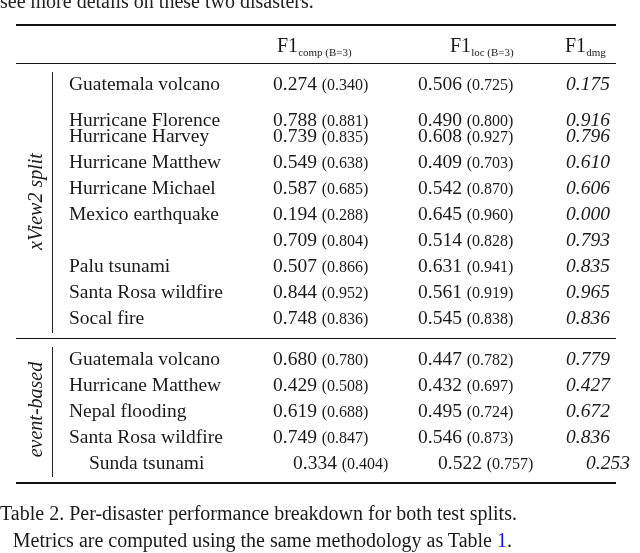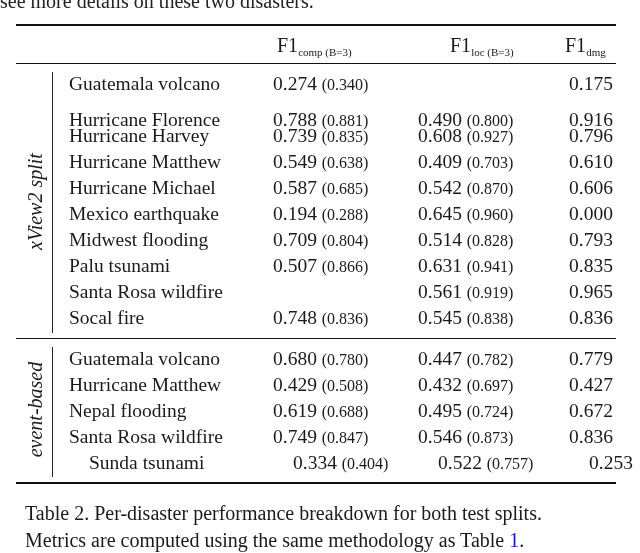--- a/index.html
+++ b/index.html
@@ -17,31 +17,31 @@
   .vline { position:absolute; left:52px; width:1px; background:#222; }
 
   .hdr { position:absolute; top:31px; font-size:20px; line-height:28px; white-space:nowrap; }
   .hdr sub { font-size:11px; vertical-align:-4px; }
 
   .row { position:absolute; left:0; width:531px; height:26px; font-size:19.5px; line-height:26px; white-space:nowrap; }
   .cell { position:absolute; top:0; }
   .name { left:69px; }
   .c1 { left:273px; }
   .c2 { left:418px; }
-  .c3 { left:566px; text-align:center; width:50px; }
+  .c3 { left:566px; text-align:left; width:50px;font-style:italic; }
   .paren { font-size:16px; }
 
   .group-label {
     position:absolute; font-style:italic; font-size:20px; white-space:nowrap;
     transform:rotate(-90deg); transform-origin:center center;
   }
 
   .caption {
-    position:absolute; left:0; width:512px; text-align:left;
-    font-size:20px; line-height:27px; white-space:nowrap;padding-left:25px;
+    position:absolute; left:0; width:512px; text-align:right;
+    font-size:20px; line-height:27px; white-space:nowrap;
   }
   .link { color:#1010ee; }
 </style>
 </head>
 <body>
 
 <div class="clipped-line">see more details on these two disasters.</div>
 
 <div>
   <div class="rule thick" style="top:24px;"></div>
@@ -54,20 +54,21 @@
 
   <div class="rule thin" style="top:63px;"></div>
 
   <div>
     <div class="vline" style="top:72px; height:261px;"></div>
     <div class="group-label" style="left:-30px; top:190px; width:130px; text-align:center;">xView2 split</div>
 
     <div class="row" style="top:71px;">
       <span class="cell name">Guatemala volcano</span>
       <span class="cell c1"><span>0.274</span> <span class="paren">(0.340)</span></span>
+      <span class="cell c2"><span>0.506</span> <span class="paren">(0.725)</span></span>
       <span class="cell c3">0.175</span>
     </div>
     <div class="row" style="top:107px;">
       <span class="cell name">Hurricane Florence</span>
       <span class="cell c1"><span>0.788</span> <span class="paren">(0.881)</span></span>
       <span class="cell c2"><span>0.490</span> <span class="paren">(0.800)</span></span>
       <span class="cell c3">0.916</span>
     </div>
     <div class="row" style="top:123px;">
       <span class="cell name">Hurricane Harvey</span>
@@ -87,33 +88,33 @@
       <span class="cell c2"><span>0.542</span> <span class="paren">(0.870)</span></span>
       <span class="cell c3">0.606</span>
     </div>
     <div class="row" style="top:201px;">
       <span class="cell name">Mexico earthquake</span>
       <span class="cell c1"><span>0.194</span> <span class="paren">(0.288)</span></span>
       <span class="cell c2"><span>0.645</span> <span class="paren">(0.960)</span></span>
       <span class="cell c3">0.000</span>
     </div>
     <div class="row" style="top:227px;">
-      <span class="cell name">Midwest flooding</span>
       <span class="cell c1"><span>0.709</span> <span class="paren">(0.804)</span></span>
       <span class="cell c2"><span>0.514</span> <span class="paren">(0.828)</span></span>
       <span class="cell c3">0.793</span>
     </div>
     <div class="row" style="top:253px;">
       <span class="cell name">Palu tsunami</span>
       <span class="cell c1"><span>0.507</span> <span class="paren">(0.866)</span></span>
       <span class="cell c2"><span>0.631</span> <span class="paren">(0.941)</span></span>
       <span class="cell c3">0.835</span>
     </div>
     <div class="row" style="top:279px;">
       <span class="cell name">Santa Rosa wildfire</span>
+      <span class="cell c1"><span>0.844</span> <span class="paren">(0.952)</span></span>
       <span class="cell c2"><span>0.561</span> <span class="paren">(0.919)</span></span>
       <span class="cell c3">0.965</span>
     </div>
     <div class="row" style="top:305px;">
       <span class="cell name">Socal fire</span>
       <span class="cell c1"><span>0.748</span> <span class="paren">(0.836)</span></span>
       <span class="cell c2"><span>0.545</span> <span class="paren">(0.838)</span></span>
       <span class="cell c3">0.836</span>
     </div>
   </div>

